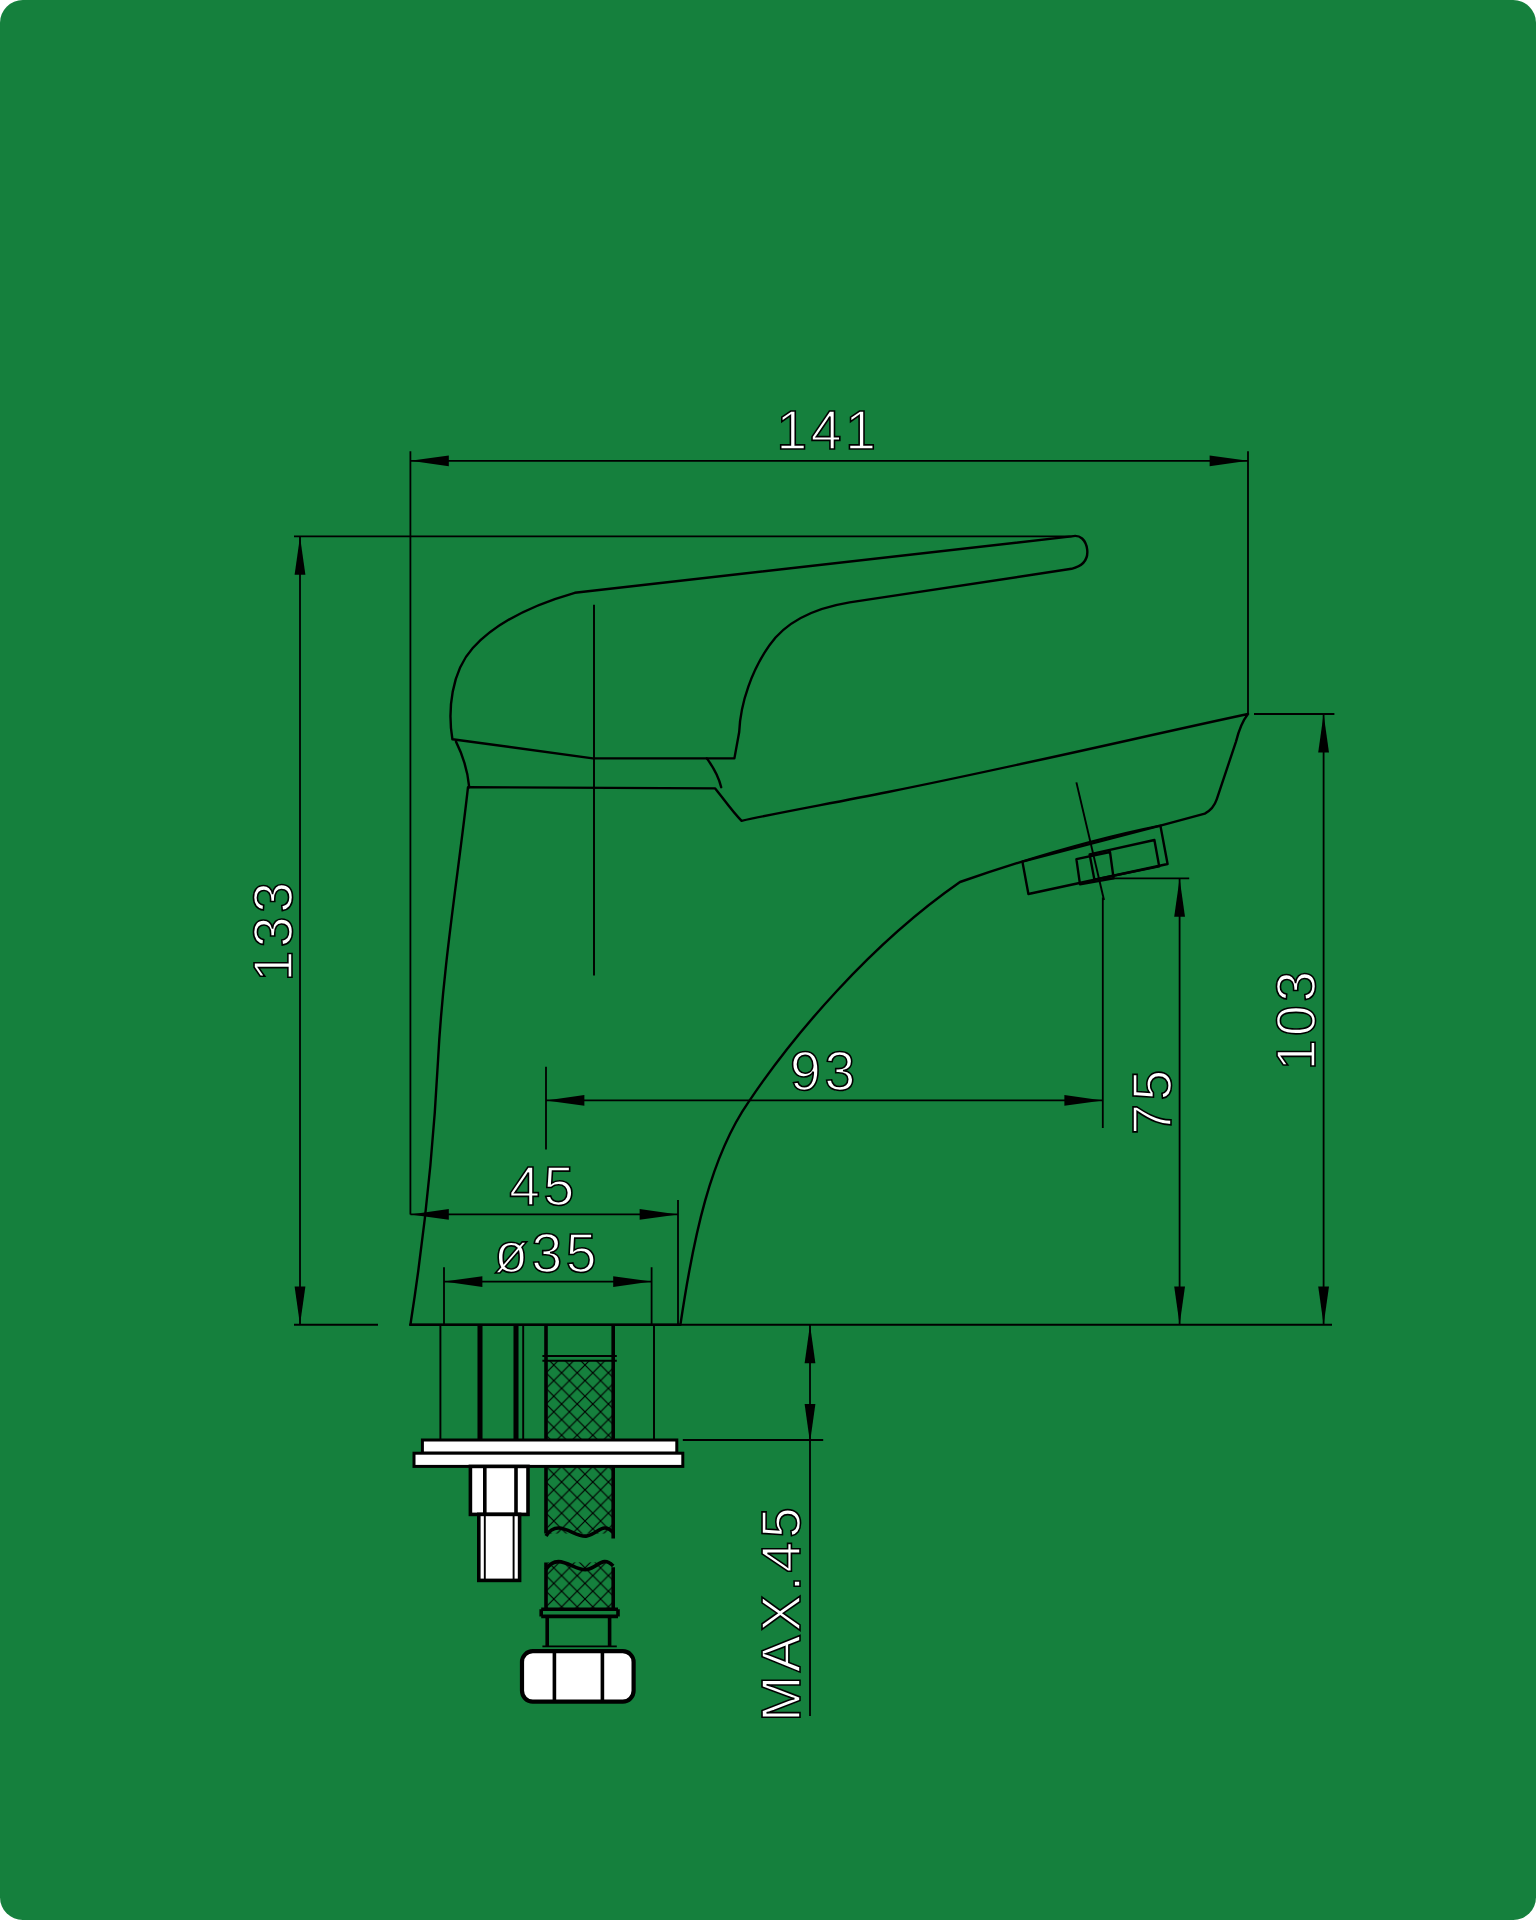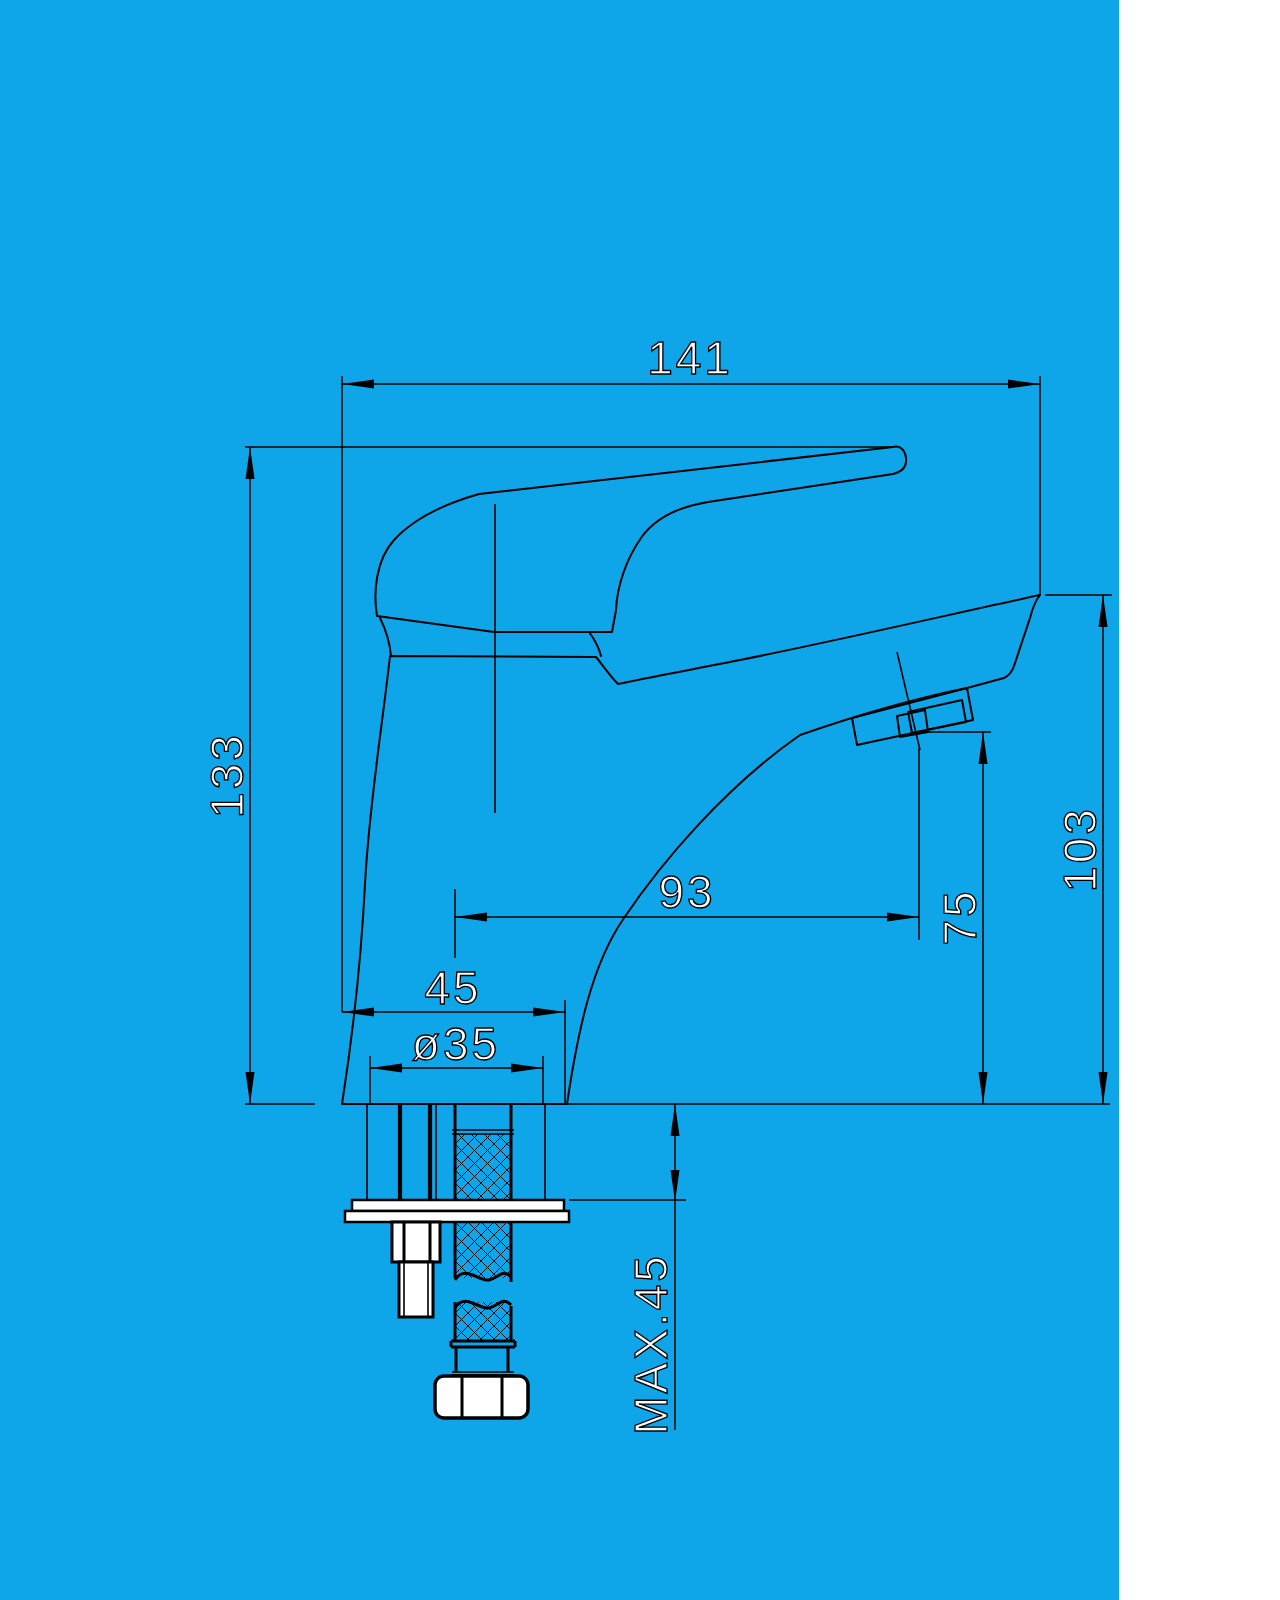--- a/index.html
+++ b/index.html
@@ -6,23 +6,24 @@
     margin: 0;
     padding: 0;
     background: #ffffff;
     width: 1280px;
     height: 1600px;
     overflow: hidden;
     font-family: "Liberation Sans", sans-serif;
   }
   .canvas-wrap {
     position: relative;
-    width: 1119px;
+    width: 1280px;
     height: 1600px;
-    background: #0ea5e9;
+    background: #15803d;
+    border-radius: 19px;
   }
   svg { display: block; }
   .outline   { fill: none; stroke: #000; stroke-width: 2;   stroke-linejoin: round; stroke-linecap: round; }
   .thin      { fill: none; stroke: #000; stroke-width: 1.6; stroke-linecap: butt; }
   .dim       { fill: none; stroke: #000; stroke-width: 1.5; stroke-linecap: butt; }
   .bold3     { fill: none; stroke: #000; stroke-width: 3;   stroke-linejoin: round; }
   .bold4     { fill: none; stroke: #000; stroke-width: 4.2; stroke-linecap: butt; }
   .whitefill { fill: #ffffff; stroke: #000; }
   .arrow     { fill: #000; stroke: none; }
   .dimtext {

